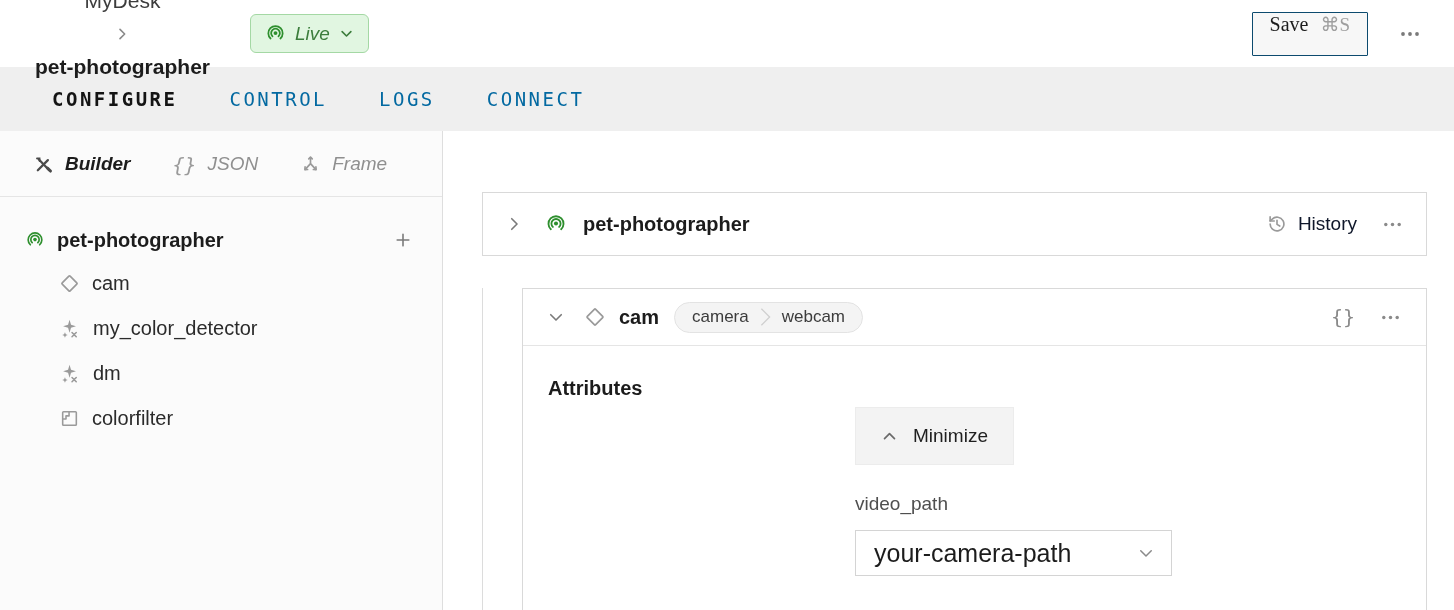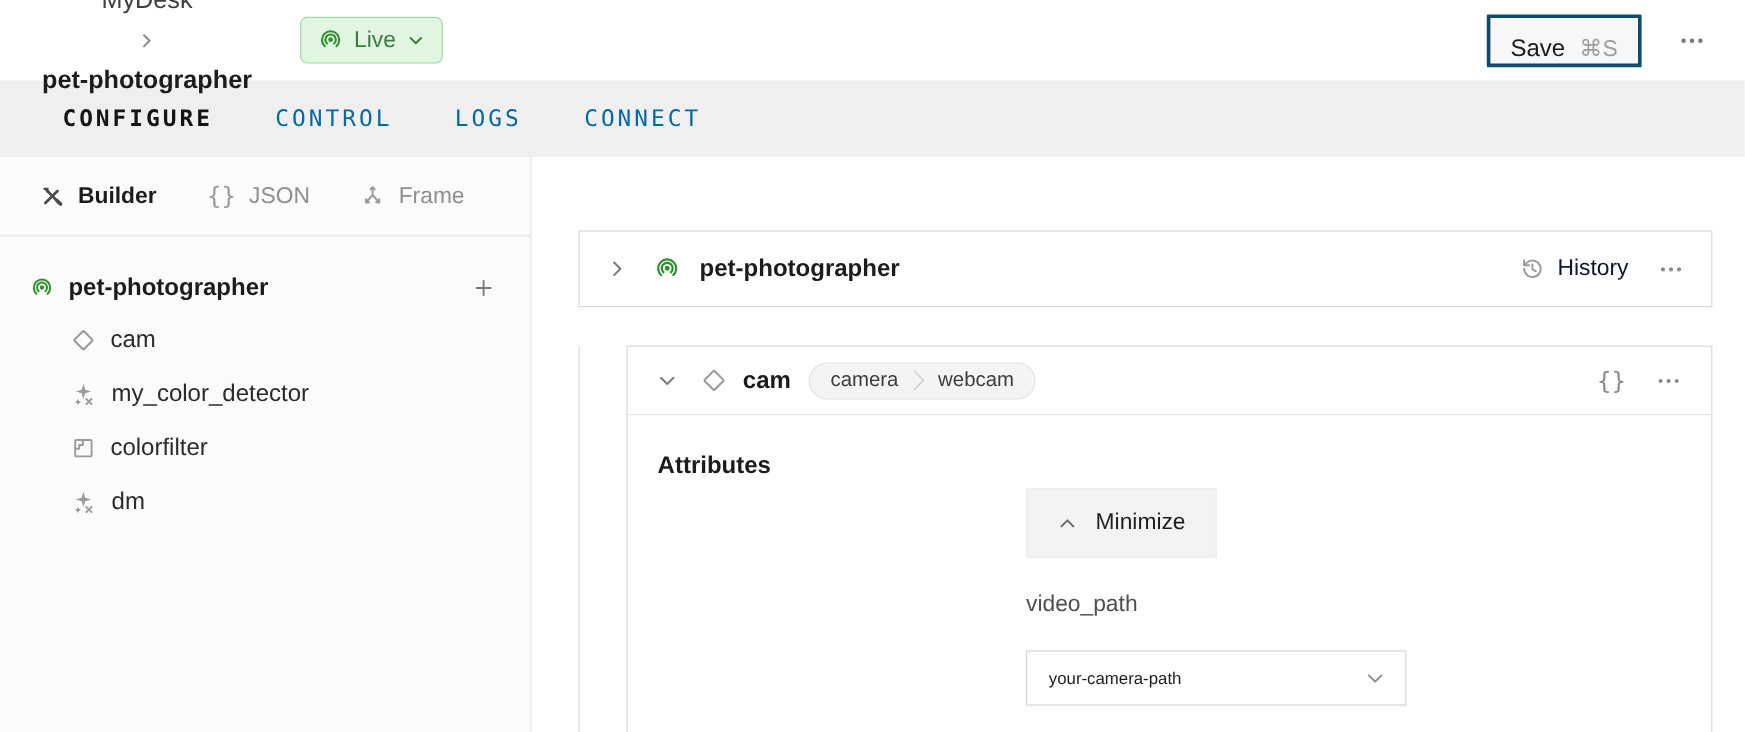--- a/index.html
+++ b/index.html
@@ -15,28 +15,28 @@
   .app-header {
     height:67px; display:flex; align-items:center;
     padding:0 26px 0 35px; background:#fff;
   }
   .breadcrumb { display:flex; align-items:center; gap:13px;flex-direction:column; }
   .crumb-org { font-size:21px; color:#3d3d3d; cursor:pointer; }
   .crumb-machine { font-size:21px; font-weight:bold; color:#1c1c1c; }
   .live-badge {
     margin-left:40px; display:flex; align-items:center; gap:9px;
     height:39px; padding:0 14px; border-radius:6px;
-    font-size:19px; font-weight:500; cursor:pointer;
+    font-size:19px; font-weight:500; cursor:pointer;font-style:italic;
   }
   .header-right { margin-left:auto; display:flex; align-items:center; }
   .save-btn {
-    display:flex; align-items:flex-end; gap:12px;
+    display:flex; align-items:flex-start; gap:12px;
     height:44px; padding:0 17px;
-    background:#f7f7f7; border:3px solid #0c4a6e; border-radius:1px;
-    font-family:Liberation Sans, sans-serif; font-size:20px; color:#1c1c1c; cursor:pointer;
+    background:#f7f7f7; border:1px solid #0c4a6e; border-radius:1px;
+    font-family:Liberation Serif, serif; font-size:20px; color:#1c1c1c; cursor:pointer;
   }
   .save-shortcut { color:#9e9e9e; font-size:19px; }
   .icon-btn { background:none; border:none; cursor:pointer; padding:6px; }
 
   
   .tabbar {
     height:64px; background:#efefef; display:flex; align-items:center;
     gap:52px; padding-left:52px;
     font-family:"DejaVu Sans Mono", monospace;
   }
@@ -45,21 +45,21 @@
 
   
   .content { display:flex; height:479px; }
 
   
   .sidebar { width:443px; flex:none; background:#fbfbfb; border-right:1px solid #dedede; }
   .view-tabs {
     height:66px; display:flex; align-items:center; gap:42px;
     padding-left:33px; border-bottom:1px solid #e5e5e5;
   }
-  .view-tab { display:flex; align-items:flex-start; gap:11px; font-size:19px; color:#8f8f8f; cursor:pointer; background:none; border:none; font-family:inherit; }
+  .view-tab { display:flex; align-items:flex-end; gap:11px; font-size:19px; color:#8f8f8f; cursor:pointer; background:none; border:none; font-family:inherit;font-style:italic; }
   .view-tab.active { color:#1c1c1c; font-weight:bold; }
   .braces-glyph { font-family:"DejaVu Sans Mono", monospace; font-size:20px; line-height:1; }
   .view-tab .braces-glyph { color:#9a9a9a; }
 
   .tree { padding-top:22px; }
   .tree-root {
     display:flex; align-items:center; gap:12px;
     height:42px; padding:0 23px 0 25px; cursor:pointer;
   }
   .tree-root-label { font-size:20px; font-weight:bold; color:#1c1c1c; flex:1; }
@@ -106,24 +106,24 @@
   .attr-heading { font-size:20px; font-weight:bold; color:#1c1c1c; }
   .attr-right { flex:1; }
   .attr-empty { font-size:19px; color:#2b2b2b; }
   .minimize-btn {
     margin-top:30px; display:inline-flex; align-items:center; gap:15px;
     height:58px; padding:0 25px; background:#f3f3f3; border:1px solid #ececec;
     font-family:inherit; font-size:19px; color:#1f1f1f; cursor:pointer;
   }
   .field-label { margin-top:28px; font-size:19px; color:#4f4f4f; }
   .select-box {
-    margin-top:27px; width:317px; height:46px;
+    margin-top:15px; width:317px; height:46px;
     border:1px solid #d4d4d4; background:#fff;
     display:flex; align-items:center; justify-content:space-between;
-    padding:0 16px 0 18px; font-size:14px; color:#1c1c1c; cursor:pointer;
+    padding:0 16px 0 18px; font-size:25px; color:#1c1c1c; cursor:pointer;
   }
 </style>
 </head>
 <body>
 
 <header class="app-header">
   <nav class="breadcrumb">
     <span class="crumb-org">MyDesk</span>
     <span>
       <svg width="16" height="16" viewBox="0 0 24 24" fill="none" stroke="#8a8a8a" stroke-width="2.4" stroke-linecap="round" stroke-linejoin="round">
@@ -235,37 +235,37 @@
             <path d="M11.5 2 l1.6 5.4 L18.5 9 l-5.4 1.6 L11.5 16 l-1.6-5.4 L4.5 9 l5.4-1.6 Z"></path>
             <path d="M6.5 15.5 l0.9 2.1 2.1 0.9 -2.1 0.9 -0.9 2.1 -0.9 -2.1 -2.1 -0.9 2.1 -0.9 Z"></path>
             <path d="M14.2 15.8 l4.6 4.6 M18.8 15.8 l-4.6 4.6" stroke="#9a9a9a" stroke-width="1.7" stroke-linecap="round" fill="none"></path>
           </svg>
         </span>
         <span>my_color_detector</span>
       </div>
 
       <div class="tree-item">
         <span>
-          <svg width="21" height="21" viewBox="0 0 24 24" fill="none" stroke="#9a9a9a" stroke-width="1.8" stroke-linejoin="round">
-            <rect x="4.2" y="4.2" width="15.6" height="15.6" rx="1"></rect>
-            <path d="M11.5 4.2 V9 H8 V12.5 H4.2"></path>
-          </svg>
-        </span>
-        <span>colorfilter</span>
-      </div>
-
-      <div class="tree-item">
-        <span>
           <svg width="22" height="22" viewBox="0 0 24 24" fill="#9a9a9a" stroke="none">
             <path d="M11.5 2 l1.6 5.4 L18.5 9 l-5.4 1.6 L11.5 16 l-1.6-5.4 L4.5 9 l5.4-1.6 Z"></path>
             <path d="M6.5 15.5 l0.9 2.1 2.1 0.9 -2.1 0.9 -0.9 2.1 -0.9 -2.1 -2.1 -0.9 2.1 -0.9 Z"></path>
             <path d="M14.2 15.8 l4.6 4.6 M18.8 15.8 l-4.6 4.6" stroke="#9a9a9a" stroke-width="1.7" stroke-linecap="round" fill="none"></path>
           </svg>
         </span>
         <span>dm</span>
+      </div>
+
+      <div class="tree-item">
+        <span>
+          <svg width="21" height="21" viewBox="0 0 24 24" fill="none" stroke="#9a9a9a" stroke-width="1.8" stroke-linejoin="round">
+            <rect x="4.2" y="4.2" width="15.6" height="15.6" rx="1"></rect>
+            <path d="M11.5 4.2 V9 H8 V12.5 H4.2"></path>
+          </svg>
+        </span>
+        <span>colorfilter</span>
       </div>
     </div>
   </aside>
 
   <main class="main">
 
     <section class="machine-card">
       <button class="icon-btn">
         <svg width="18" height="18" viewBox="0 0 24 24" fill="none" stroke="#7a7a7a" stroke-width="2.2" stroke-linecap="round" stroke-linejoin="round">
             <polyline points="9 5 16 12 9 19"></polyline>

